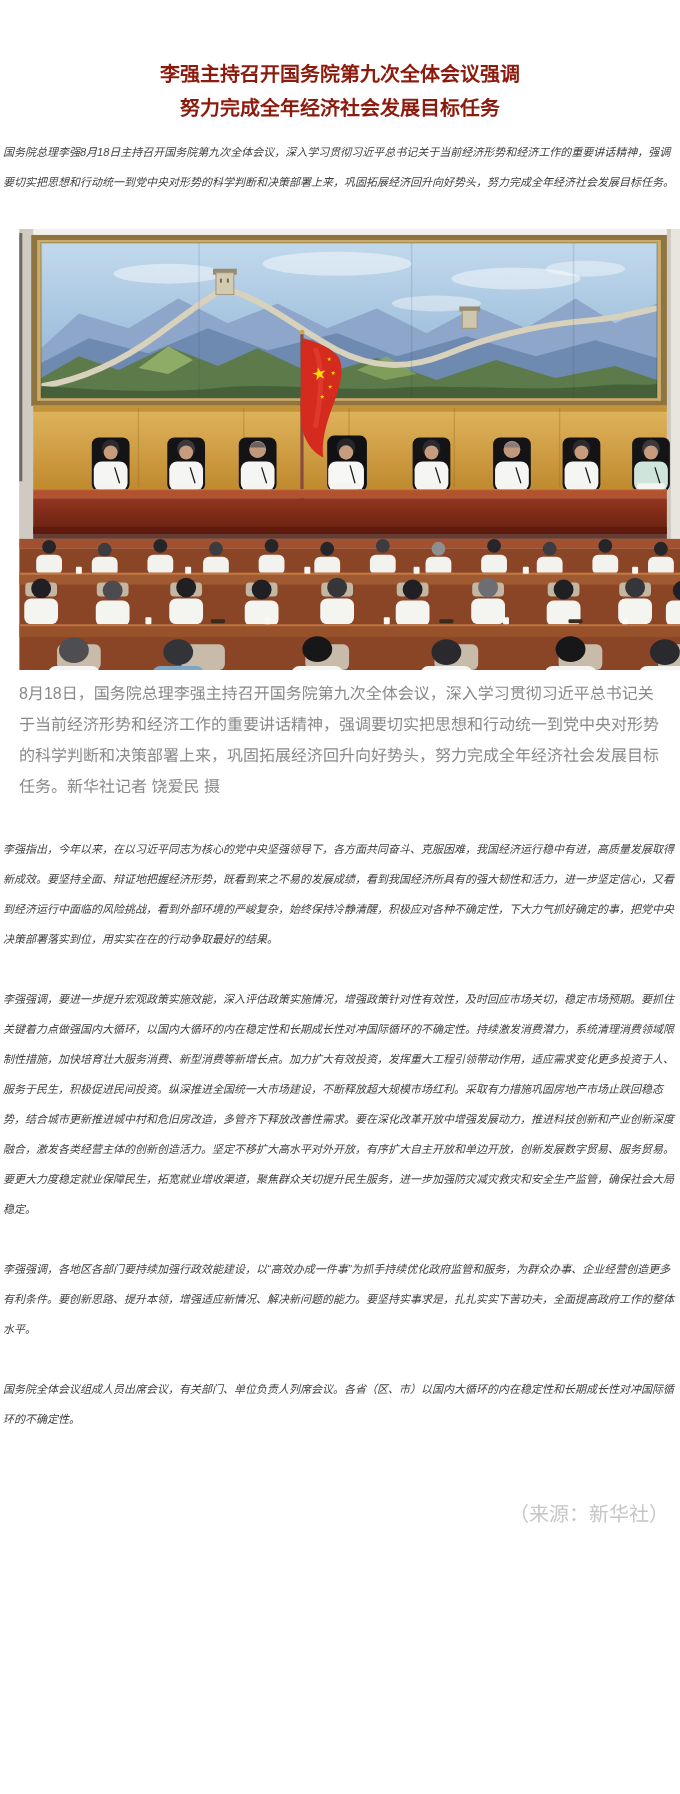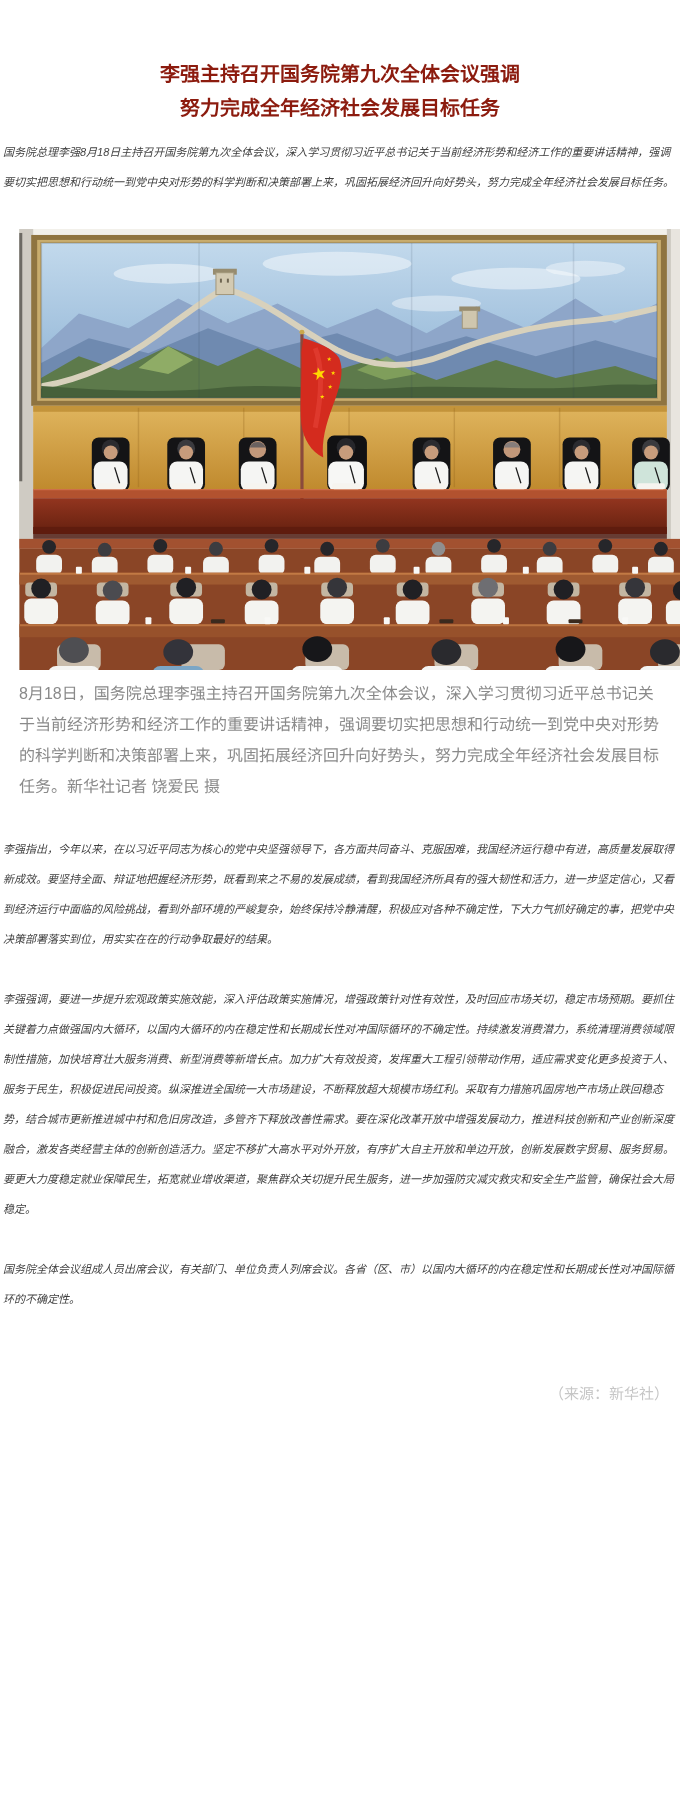--- a/index.html
+++ b/index.html
@@ -35,21 +35,21 @@
     margin:8px 0 0;
     font-size:16px;
     line-height:31px;
     color:#8a8a8a;
     word-break:break-all;
   }
   .source{
     margin-top:70px;
     padding-right:8px;
     text-align:right;
-    font-size:15px;
+    font-size:20px;
     line-height:20px;
     color:#c6c6c6;
   }
 </style>
 </head>
 <body>
 
 <article>
 
   <h1 class="title">
@@ -364,17 +364,18 @@
             <rect x="624" y="440" width="52" height="30" rx="8"></rect>
           </g>
         </g>
       </g>
     </svg>
     <figcaption class="cap">8月18日，国务院总理李强主持召开国务院第九次全体会议，深入学习贯彻习近平总书记关于当前经济形势和经济工作的重要讲话精神，强调要切实把思想和行动统一到党中央对形势的科学判断和决策部署上来，巩固拓展经济回升向好势头，努力完成全年经济社会发展目标任务。新华社记者 饶爱民 摄</figcaption>
   </figure>
 
   <p class="p after-photo">李强指出，今年以来，在以习近平同志为核心的党中央坚强领导下，各方面共同奋斗、克服困难，我国经济运行稳中有进，高质量发展取得新成效。要坚持全面、辩证地把握经济形势，既看到来之不易的发展成绩，看到我国经济所具有的强大韧性和活力，进一步坚定信心，又看到经济运行中面临的风险挑战，看到外部环境的严峻复杂，始终保持冷静清醒，积极应对各种不确定性，下大力气抓好确定的事，把党中央决策部署落实到位，用实实在在的行动争取最好的结果。</p>
   <p class="p">李强强调，要进一步提升宏观政策实施效能，深入评估政策实施情况，增强政策针对性有效性，及时回应市场关切，稳定市场预期。要抓住关键着力点做强国内大循环，以国内大循环的内在稳定性和长期成长性对冲国际循环的不确定性。持续激发消费潜力，系统清理消费领域限制性措施，加快培育壮大服务消费、新型消费等新增长点。加力扩大有效投资，发挥重大工程引领带动作用，适应需求变化更多投资于人、服务于民生，积极促进民间投资。纵深推进全国统一大市场建设，不断释放超大规模市场红利。采取有力措施巩固房地产市场止跌回稳态势，结合城市更新推进城中村和危旧房改造，多管齐下释放改善性需求。要在深化改革开放中增强发展动力，推进科技创新和产业创新深度融合，激发各类经营主体的创新创造活力。坚定不移扩大高水平对外开放，有序扩大自主开放和单边开放，创新发展数字贸易、服务贸易。要更大力度稳定就业保障民生，拓宽就业增收渠道，聚焦群众关切提升民生服务，进一步加强防灾减灾救灾和安全生产监管，确保社会大局稳定。</p>
+  <p class="p">李强强调，各地区各部门要持续加强行政效能建设，以“高效办成一件事”为抓手持续优化政府监管和服务，为群众办事、企业经营创造更多有利条件。要创新思路、提升本领，增强适应新情况、解决新问题的能力。要坚持实事求是，扎扎实实下苦功夫，全面提高政府工作的整体水平。</p>
   <p class="p">国务院全体会议组成人员出席会议，有关部门、单位负责人列席会议。各省（区、市）以国内大循环的内在稳定性和长期成长性对冲国际循环的不确定性。</p>
 
   <div class="source">（来源：新华社）</div>
 
 </article>
 
 </body></html>

